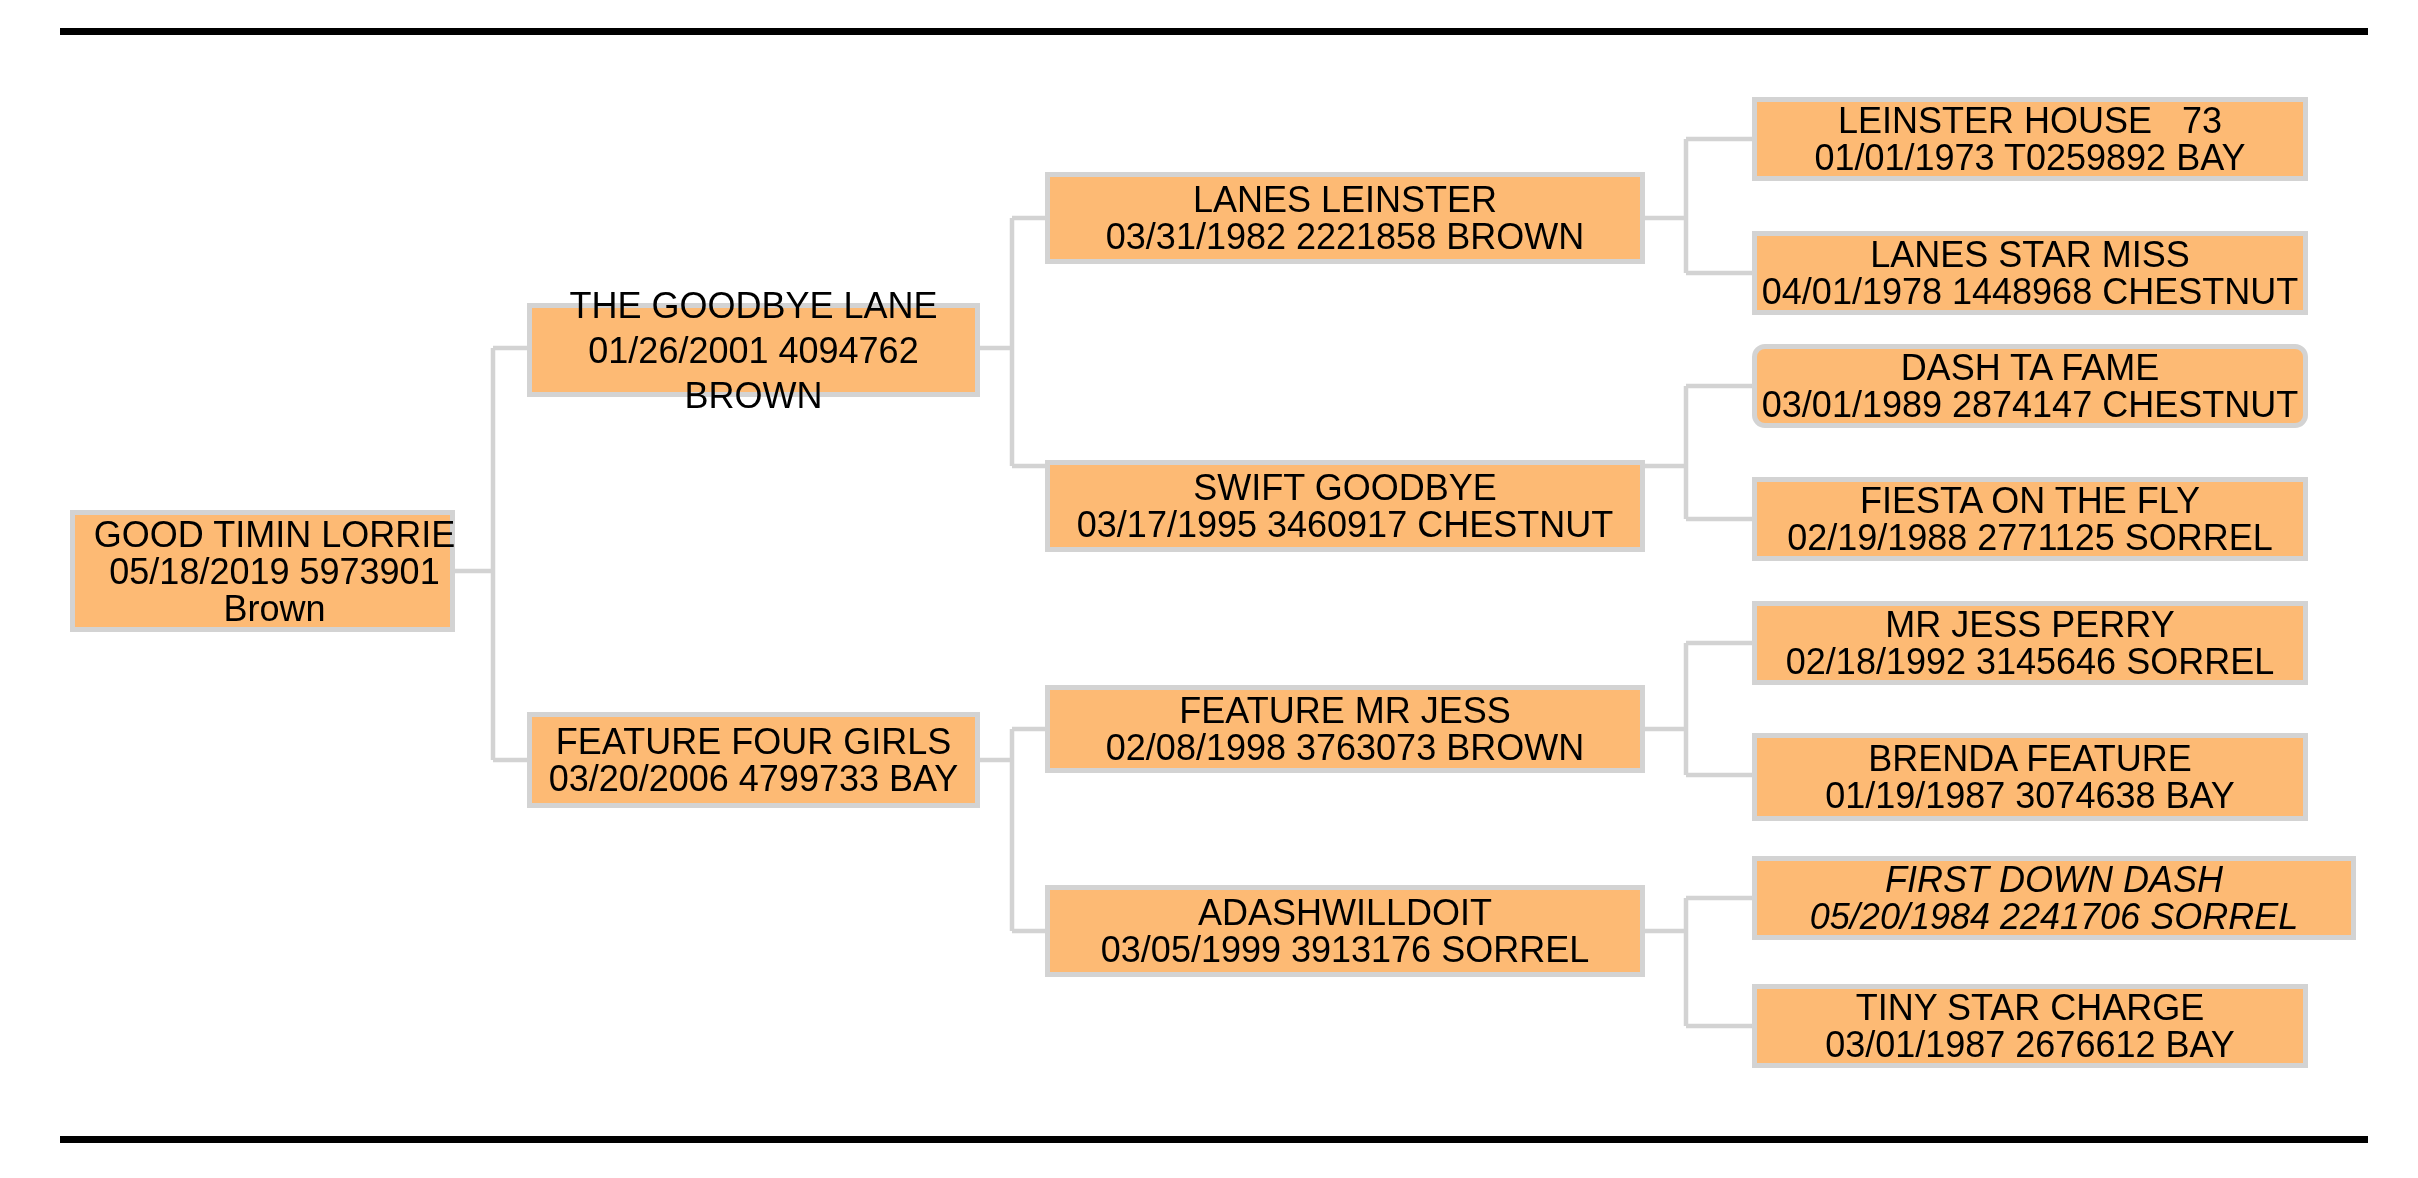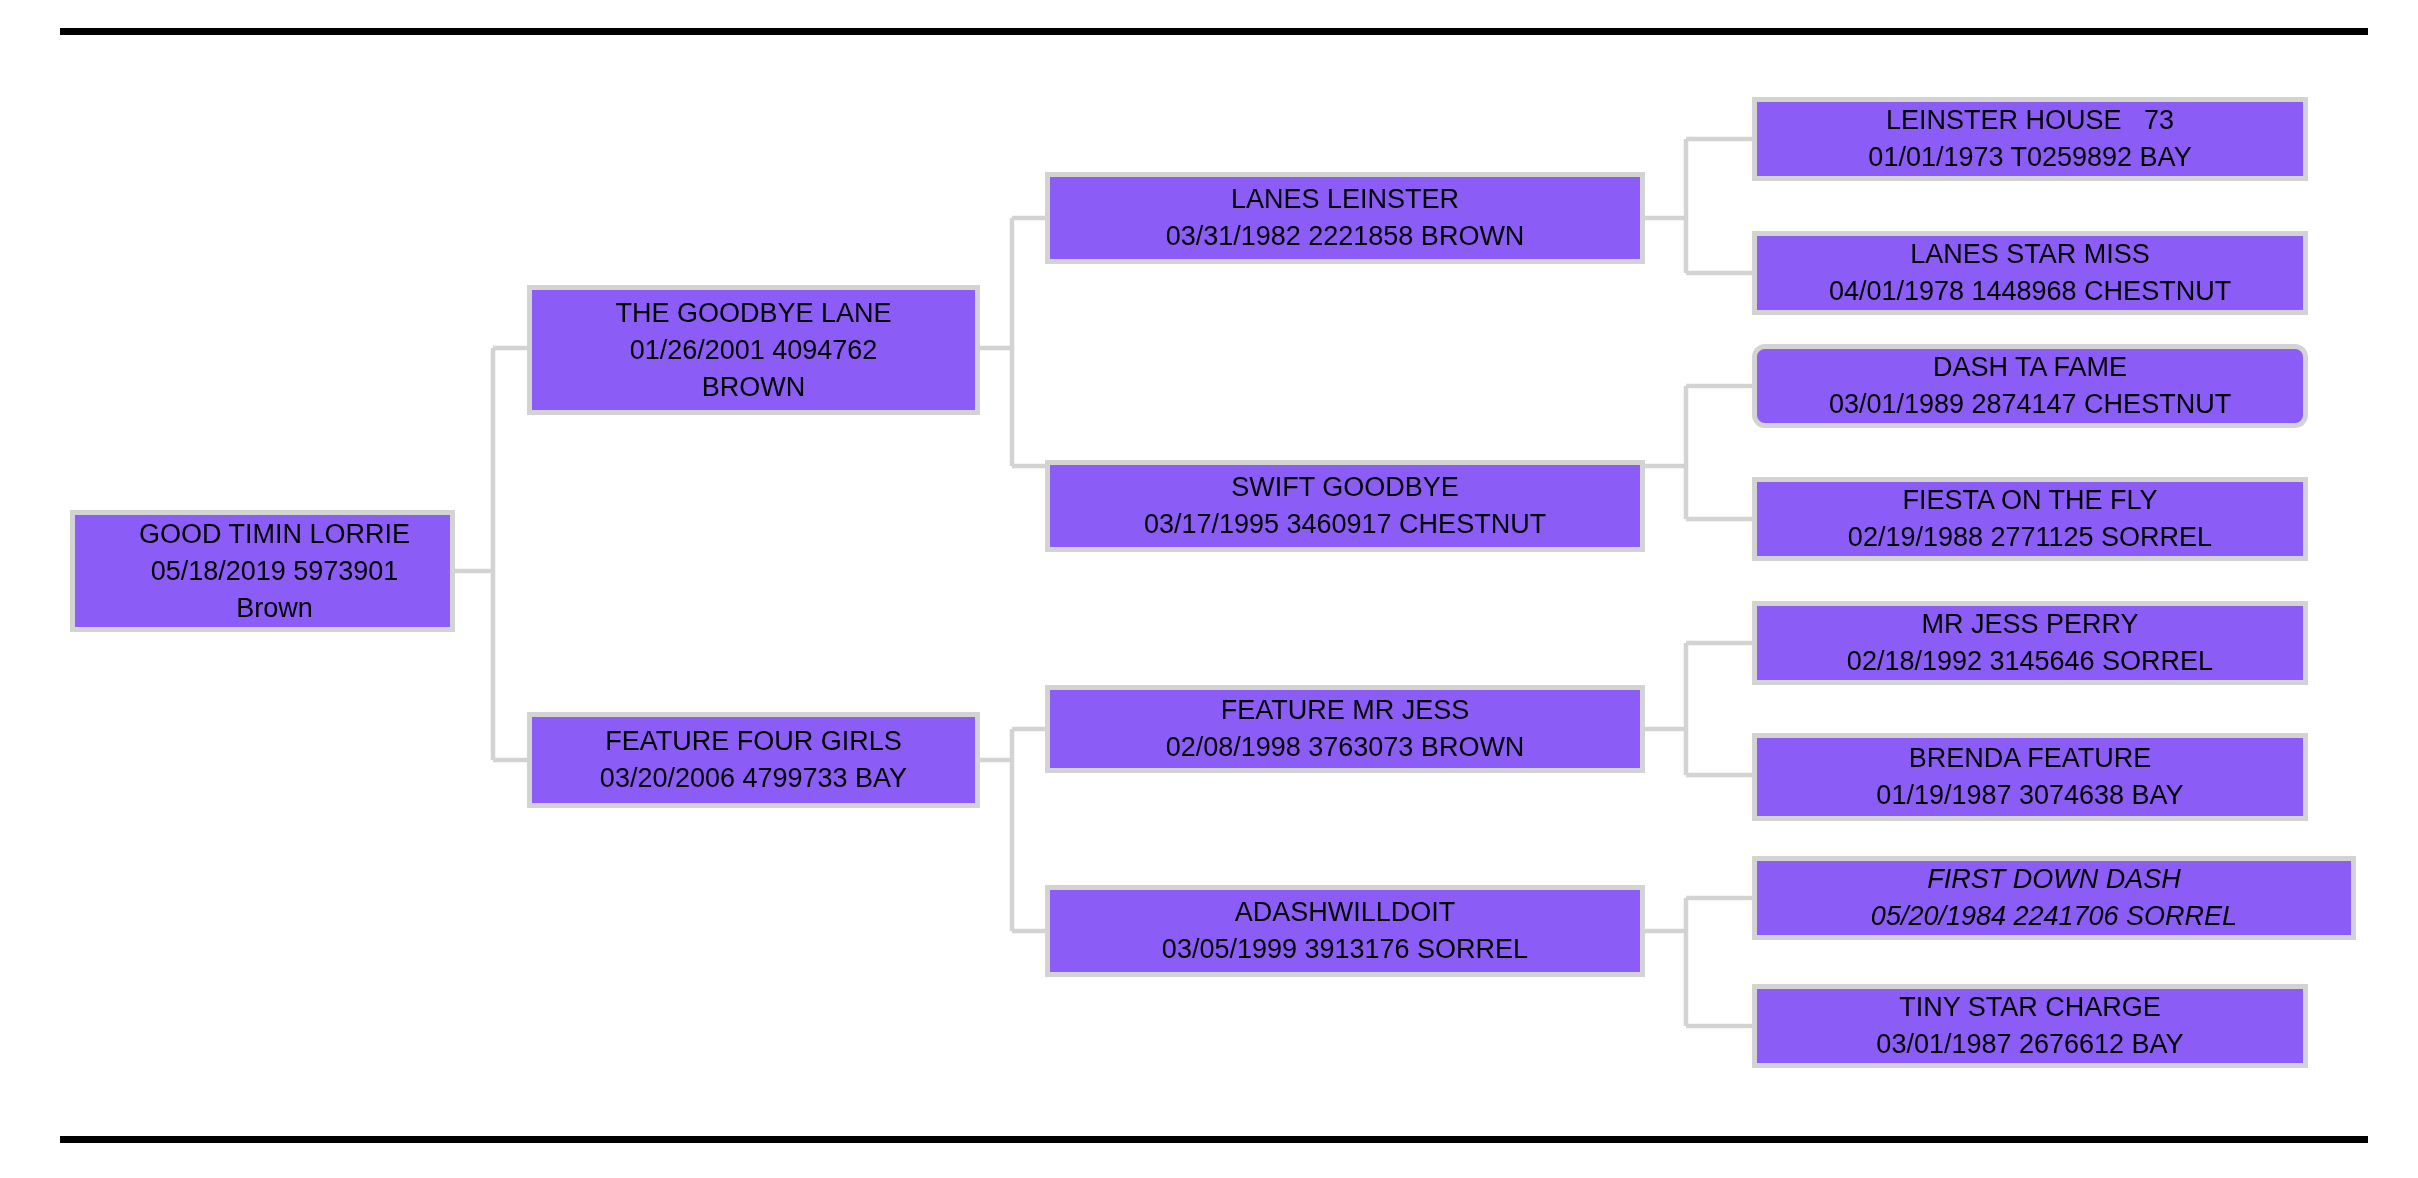--- a/index.html
+++ b/index.html
@@ -34,27 +34,27 @@
   }
   svg.connectors path {
     fill: none;
     stroke: #d3d3d3;
     stroke-width: 4.5;
   }
   .node {
     position: absolute;
     box-sizing: border-box;
     border: 5px solid #d3d3d3;
-    background: #8b5cf6;
+    background: #fdba74;
     display: flex;
     flex-direction: column;
     justify-content: center;
     align-items: center;
     text-align: center;
-    font-size: 27px;
+    font-size: 36px;
     line-height: 37px;
     white-space: nowrap;
   }
 </style>
 </head>
 <body>
 
 <div class="canvas">
 
   <div class="rule top"></div>
@@ -69,21 +69,21 @@
     <path d="M1645,729 H1686 M1686,643 V775 M1686,643 H1752 M1686,775 H1752"></path>
     <path d="M1645,931 H1686 M1686,898 V1026 M1686,898 H1752 M1686,1026 H1752"></path>
   </svg>
 
   <div class="node" style="left:70px; top:510px; width:385px; height:122px;padding-left:24px;">
     <div>GOOD TIMIN LORRIE</div>
     <div>05/18/2019 5973901</div>
     <div>Brown</div>
   </div>
 
-  <div class="node" style="left:527px; top:285px; width:453px; height:130px;">
+  <div class="node" style="left:527px; top:303px; width:453px; height:94px;gap:8px;">
     <div>THE GOODBYE LANE</div>
     <div>01/26/2001 4094762</div>
     <div>BROWN</div>
   </div>
 
   <div class="node" style="left:527px; top:712px; width:453px; height:96px;">
     <div>FEATURE FOUR GIRLS</div>
     <div>03/20/2006 4799733 BAY</div>
   </div>
 

